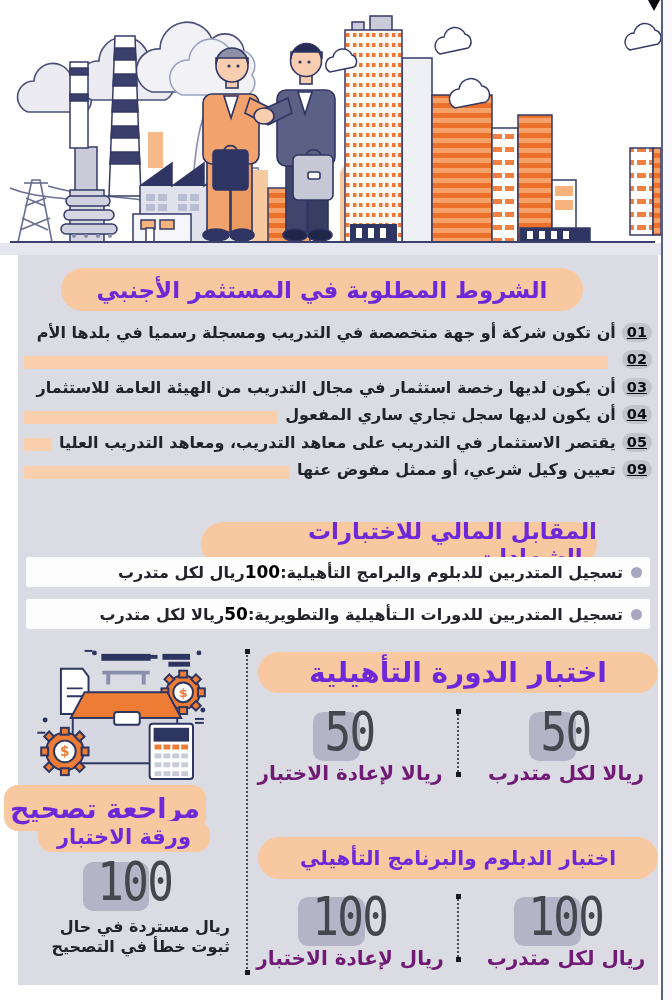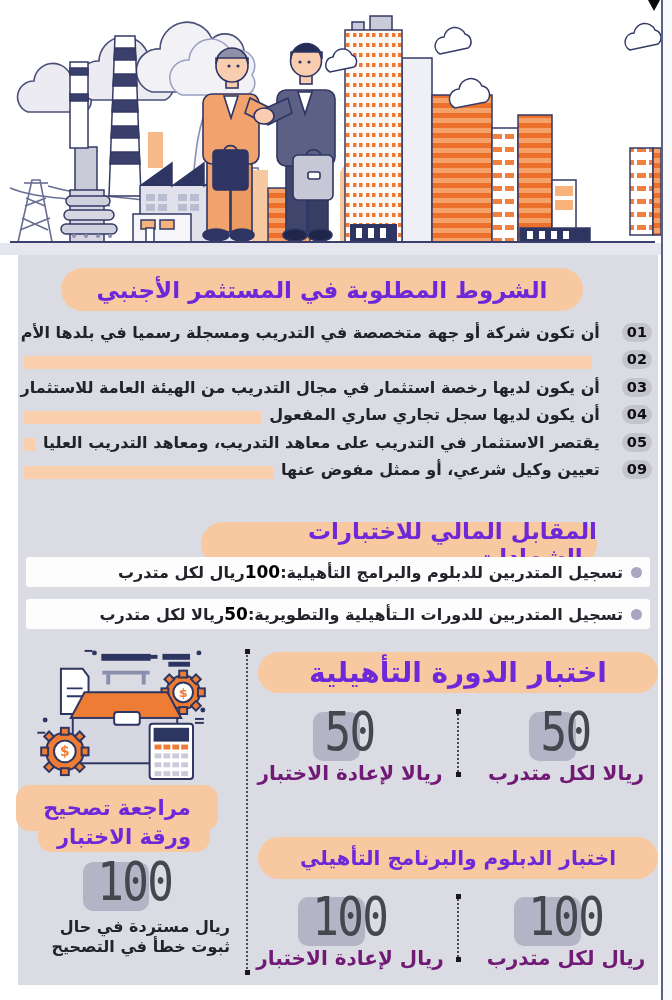--- a/index.html
+++ b/index.html
@@ -21,38 +21,38 @@
 
   .pill{position:absolute;background:#f8c8a0;border-radius:22px;display:flex;align-items:center;justify-content:center;
         font-weight:700;color:#6d28d9;}
   .pill-title1{left:43px;top:13px;width:522px;height:43px;font-size:23px;}
   .pill-title2{left:183px;top:267px;width:396px;height:44px;font-size:23px;}
 
   
   .items{position:absolute;top:66px;right:6px;left:6px;}
   .item{display:flex;align-items:center;height:22px;margin-bottom:5.5px;}
   .num-badge{flex:0 0 auto;background:#c4c4cd;border-radius:10px;padding:0 5px;min-width:26px;text-align:right;
-             font-size:14.5px;line-height:19px;font-weight:700;color:#0c0c12;margin-left:22px;}
+             font-size:14.5px;line-height:19px;font-weight:700;color:#0c0c12;margin-left:6px;text-decoration:underline;}
   .item-text{flex:0 0 auto;font-size:16px;font-weight:700;color:#22222a;white-space:nowrap;}
   .peach-bar{flex:1 1 auto;height:13px;background:#f9cfad;margin-right:8px;align-self:flex-end;margin-bottom:2px;}
 
   
   .bullet-bar{position:absolute;right:8px;width:624px;height:30px;background:#fdfdfe;border-radius:3px;
               display:flex;align-items:center;padding:0 8px;}
   .bullet-bar.b1{top:302px;}
   .bullet-bar.b2{top:344px;}
   .bullet-dot{flex:0 0 auto;width:11px;height:11px;border-radius:50%;background:#a8a6c0;margin-left:8px;}
   .bullet-text{font-size:16px;font-weight:700;color:#23232b;white-space:nowrap;}
   .bullet-amount{font-size:17px;font-weight:700;color:#000;}
 
   
   .bottom{position:absolute;top:390px;left:0;right:0;height:340px;}
   .toolbox-svg{position:absolute;left:14px;top:0;width:185px;height:138px;}
 
-  .pill-review1{left:auto;right:440px;top:140px;width:202px;height:46px;font-size:21px;border-radius:14px;}
+  .pill-review1{left:auto;right:452px;top:140px;width:202px;height:46px;font-size:27px;border-radius:14px;}
   .pill-review2{left:auto;right:448px;top:176px;width:172px;height:31px;font-size:21px;border-radius:14px;}
 
   .dotted-long{position:absolute;left:228px;top:7px;height:320px;border-left:2px dotted #4b4b55;}
   .dotted-long::before,.dotted-long::after{content:"";position:absolute;left:-3.5px;width:5px;height:5px;background:#17171d;}
   .dotted-long::before{top:-3px;} .dotted-long::after{bottom:-3px;}
 
   .right-col{position:absolute;left:240px;width:400px;top:0;height:340px;}
   .pill-examA{position:absolute;left:0;top:7px;width:100%;height:41px;font-size:28px;}
   .pill-examB{position:absolute;left:0;top:192px;width:100%;height:42px;font-size:20px;}
   .fee-row{position:absolute;left:0;width:100%;display:flex;align-items:flex-start;justify-content:space-between;}

